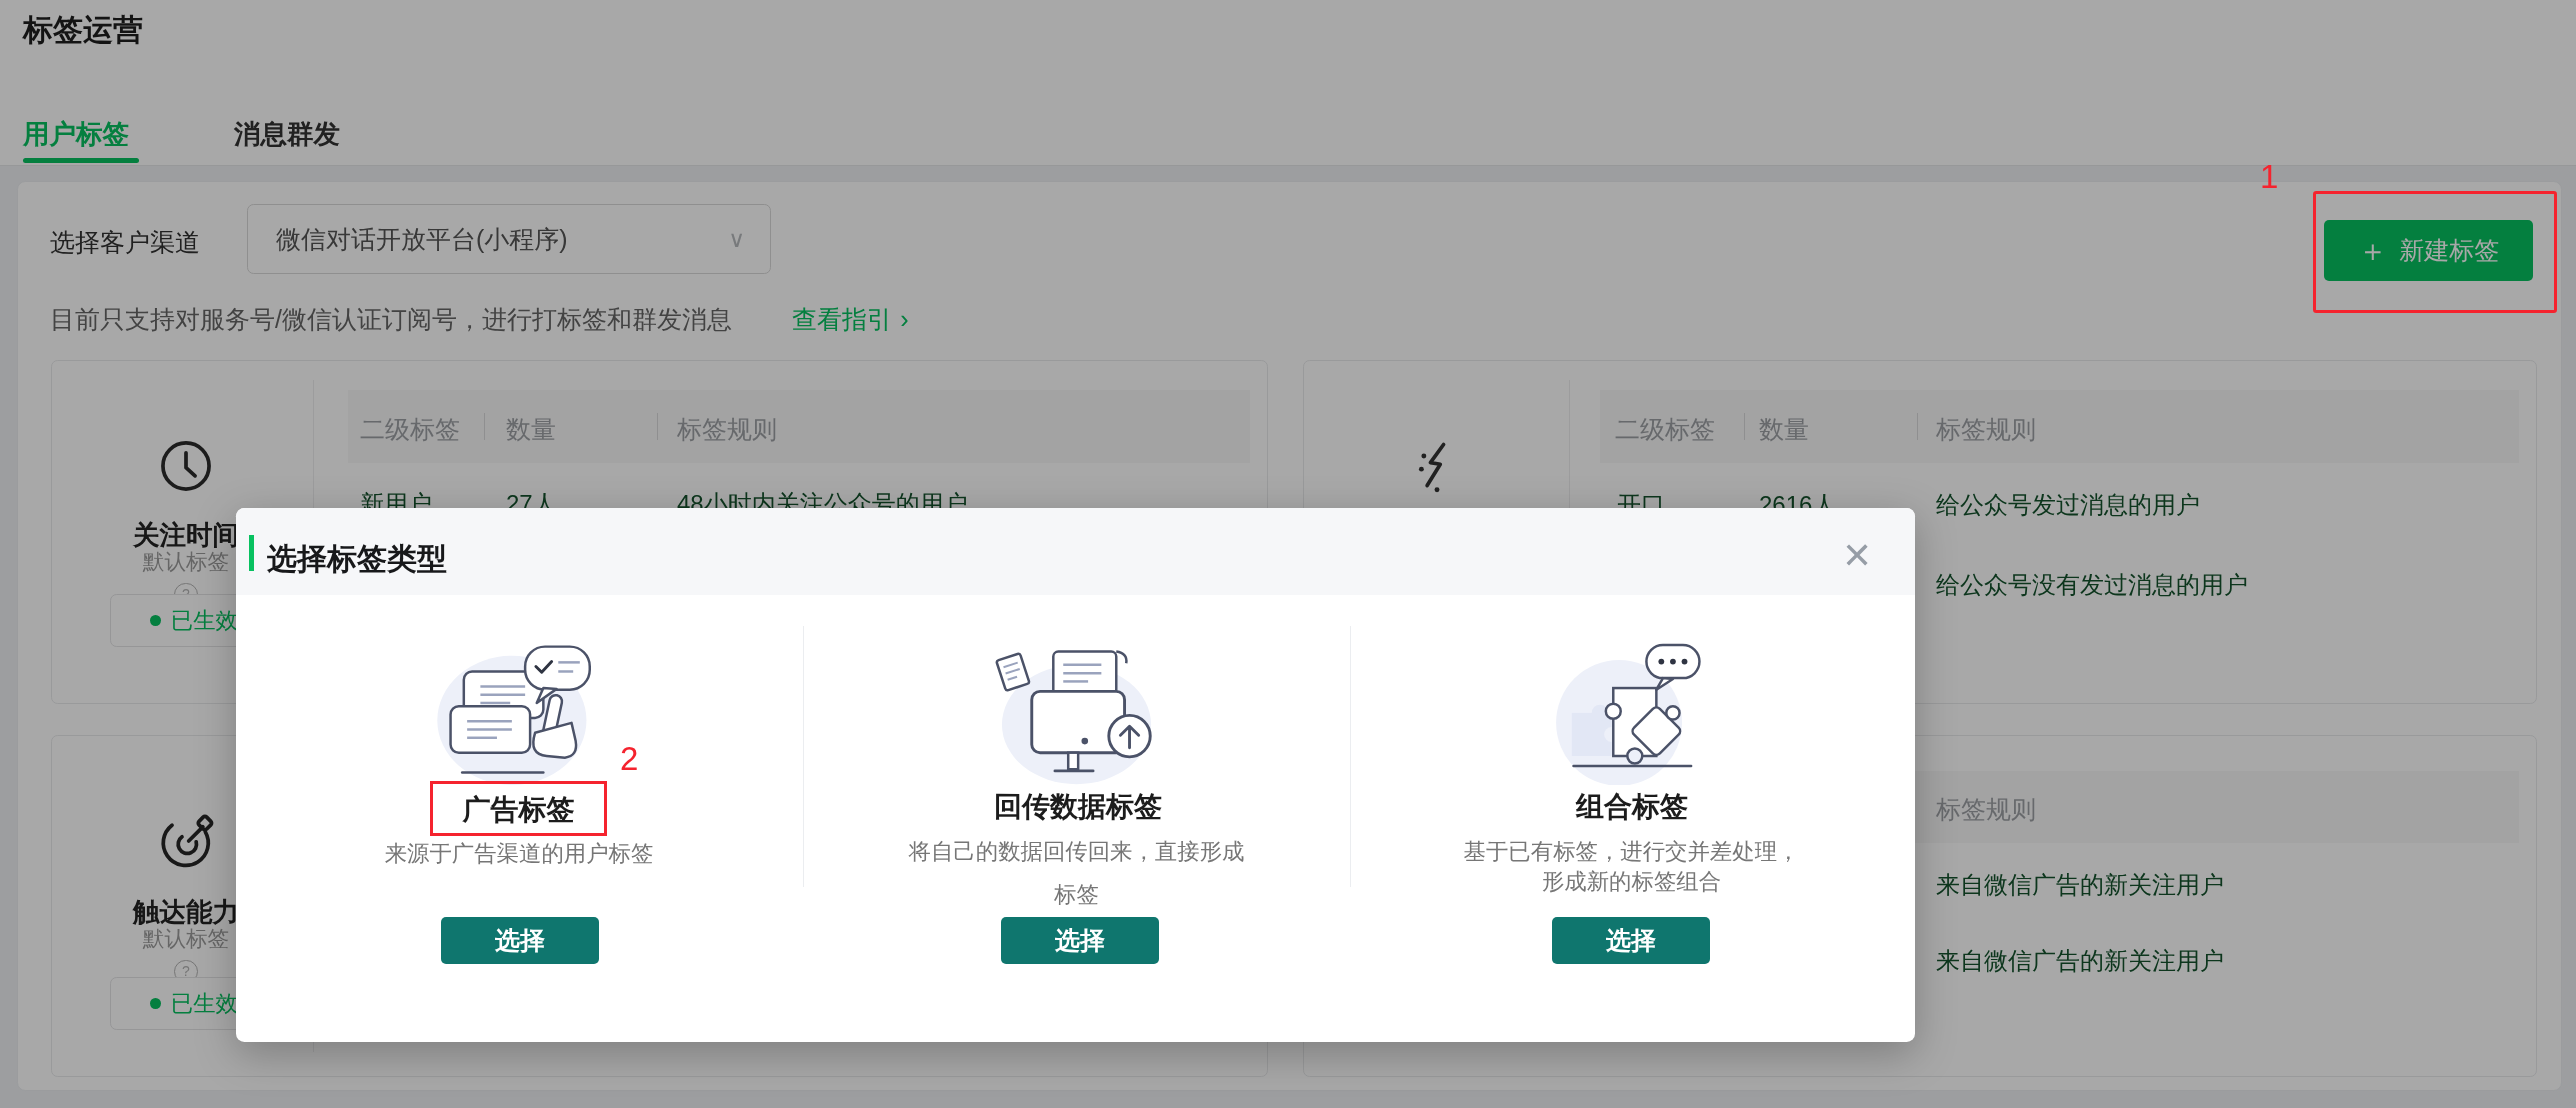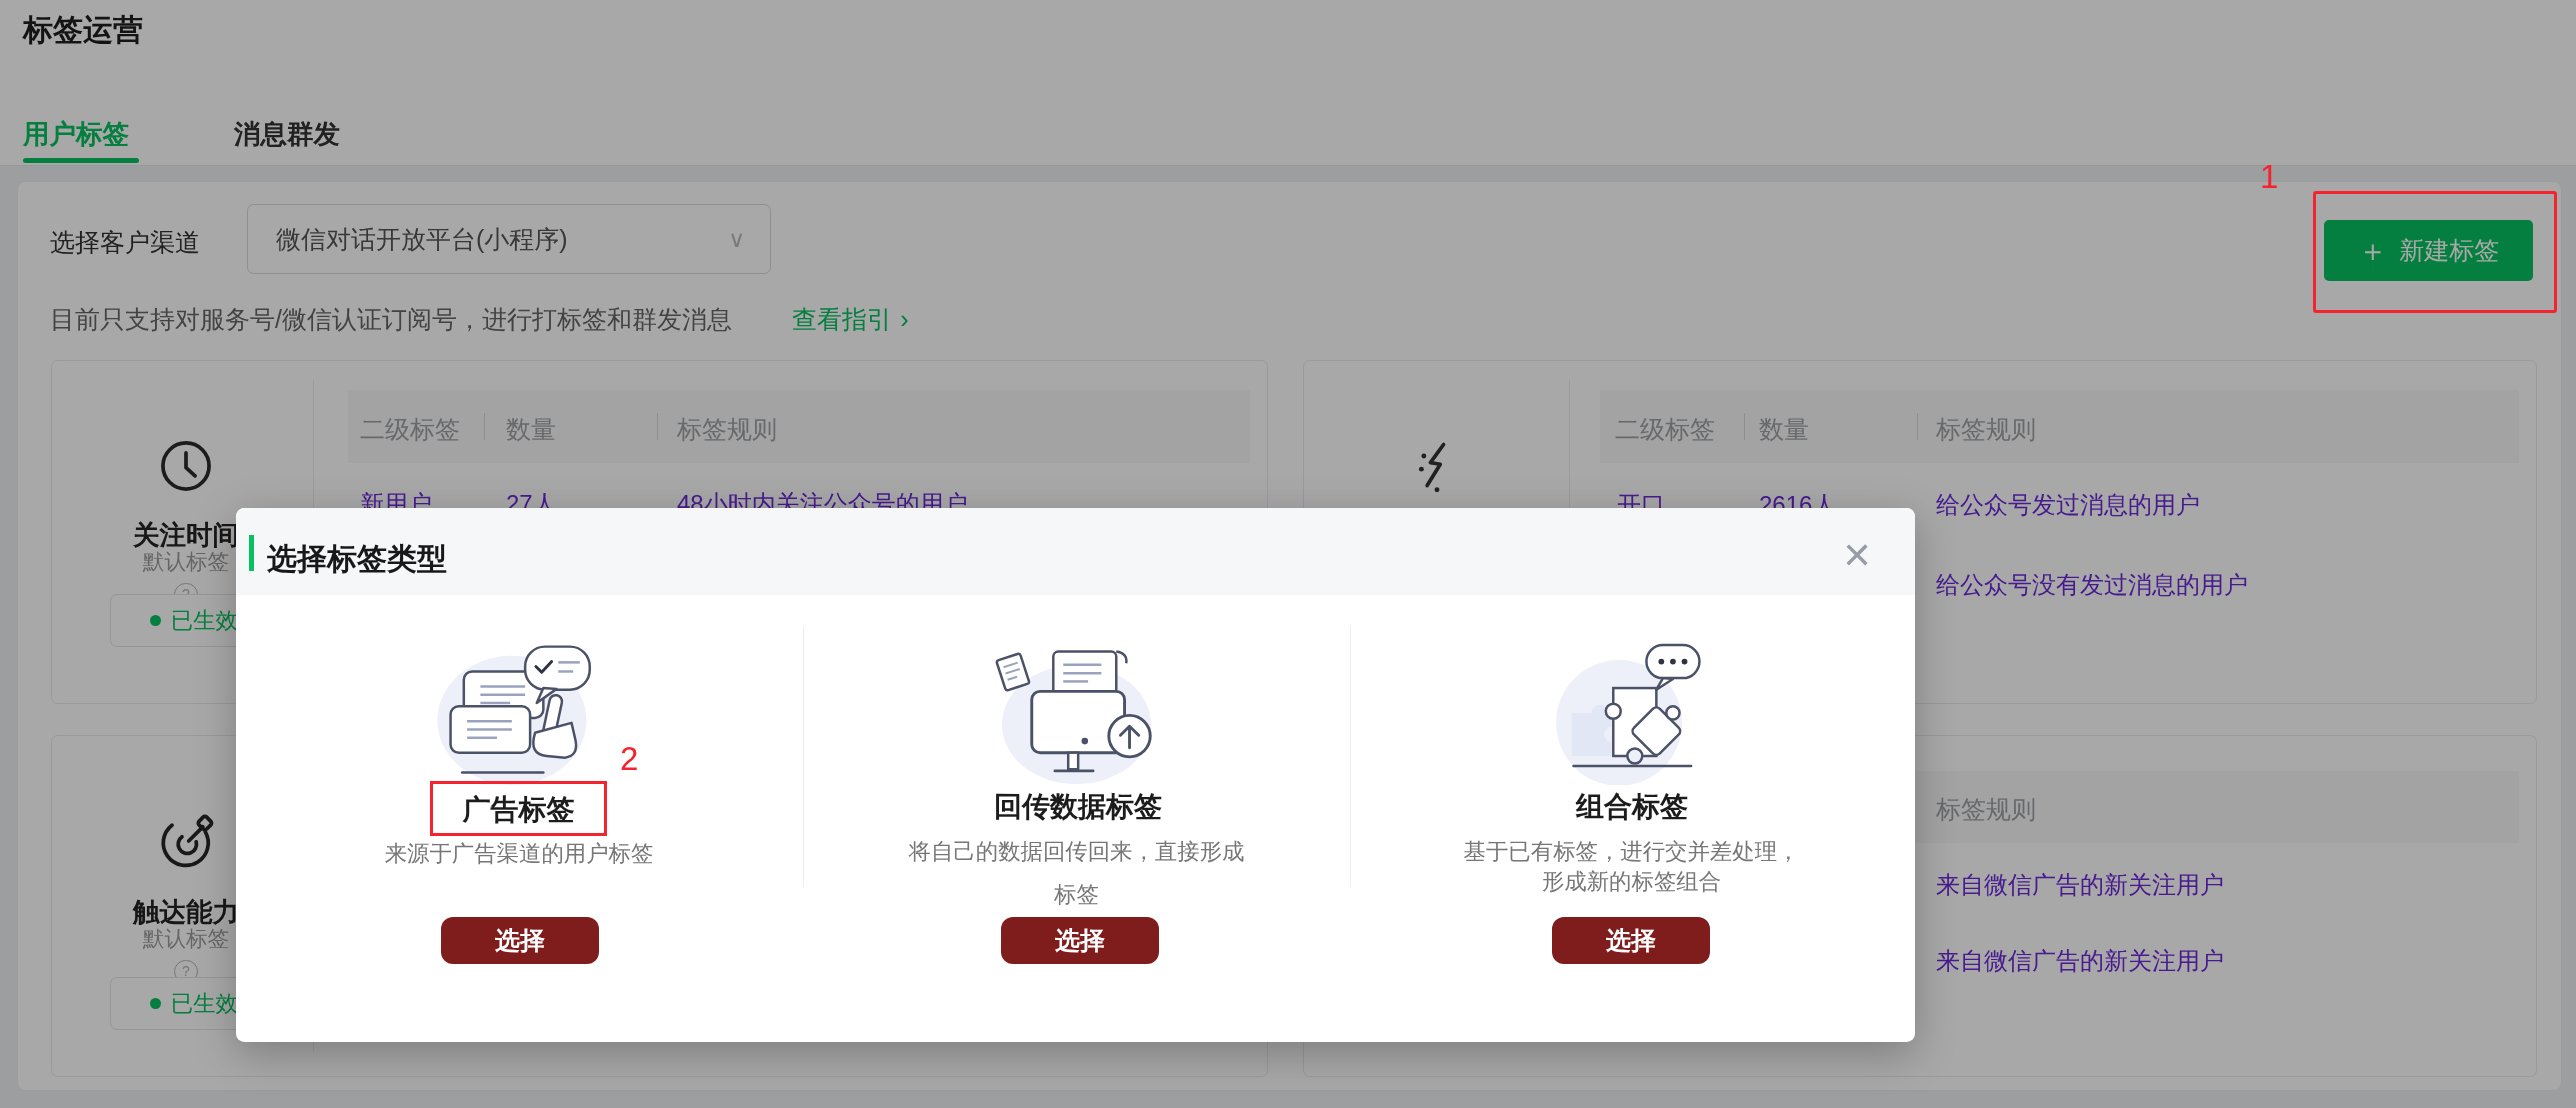--- a/index.html
+++ b/index.html
@@ -29,35 +29,35 @@
   .vdiv{width:0.8px;background:#ededee;}
   .c-title{font-size:26.5px;font-weight:bold;color:#242424;text-align:center;}
   .c-sub{font-size:21.6px;color:#9c9c9c;text-align:center;display:flex;align-items:center;justify-content:center;gap:6.6px;flex-direction:column;}
   .help-circle{width:21.6px;height:21.6px;border:1.7px solid #b3b3b3;border-radius:50%;font-size:14px;color:#b3b3b3;display:inline-flex;align-items:center;justify-content:center;line-height:1;}
   .badge{width:166px;height:51px;border:0.8px solid #e4e4e6;border-radius:6.6px;display:flex;align-items:center;justify-content:center;gap:10px;background:#fff;}
   .badge .dot{width:10.8px;height:10.8px;border-radius:50%;background:#07C160;}
   .badge .txt{font-size:22.4px;color:#07C160;}
   .band{background:#f7f7f8;}
   .th{font-size:25px;color:#9da0a4;}
   .tick{width:0.8px;height:26.5px;background:#d9d9db;}
-  .td{font-size:24px;color:#6d28d9;white-space:nowrap;}
+  .td{font-size:24px;color:#14532d;white-space:nowrap;}
   
   .overlay{left:0;top:0;width:2576px;height:1109px;background:rgba(0,0,0,0.34);z-index:10;}
   .ann{z-index:15;border:3.3px solid #F5232E;border-radius:3.3px;}
   .ann-num{z-index:15;color:#F5232E;font-size:33px;}
   .modal{left:236px;top:508px;width:1679px;height:534px;background:#fff;border-radius:8.3px;box-shadow:0 11.6px 41px rgba(0,0,0,0.25);z-index:20;}
   .modal-hd{left:236px;top:508px;width:1679px;height:87px;background:#f6f7f9;border-radius:8.3px 8.3px 0 0;z-index:21;}
   .modal-bar{left:249px;top:535px;width:5px;height:36px;background:#07C160;z-index:22;}
   .modal-title{left:267px;top:539px;font-size:30px;font-weight:bold;color:#17181a;z-index:22;}
   .modal-close{left:1832px;top:531px;width:50px;height:50px;display:flex;align-items:center;justify-content:center;font-size:36px;color:#969da6;cursor:pointer;z-index:22;}
   .m-vdiv{width:0.8px;height:261px;background:#ebedf0;top:626px;z-index:21;}
   .opt-title{font-size:28px;font-weight:bold;color:#1c1c1c;text-align:center;z-index:22;}
   .opt-title-annot{width:177px;height:55px;line-height:51px;border:3.3px solid #F5232E;box-sizing:border-box;z-index:25;}
   .opt-desc{font-size:22.4px;color:#767676;text-align:center;z-index:22;line-height:30px;}
-  .btn-choose{width:158px;height:47px;background:#7f1d1d;border-radius:12px;display:flex;align-items:center;justify-content:center;color:#fff;font-size:25px;font-weight:bold;cursor:pointer;z-index:22;}
+  .btn-choose{width:158px;height:47px;background:#0f766e;border-radius:5px;display:flex;align-items:center;justify-content:center;color:#fff;font-size:25px;font-weight:bold;cursor:pointer;z-index:22;}
   .illu{z-index:21;}
   svg{display:block;}
 </style>
 </head>
 <body>
 
 <div class="canvas">
 
   <div class="abs hdr"></div>
   <div class="abs page-title">标签运营</div>

